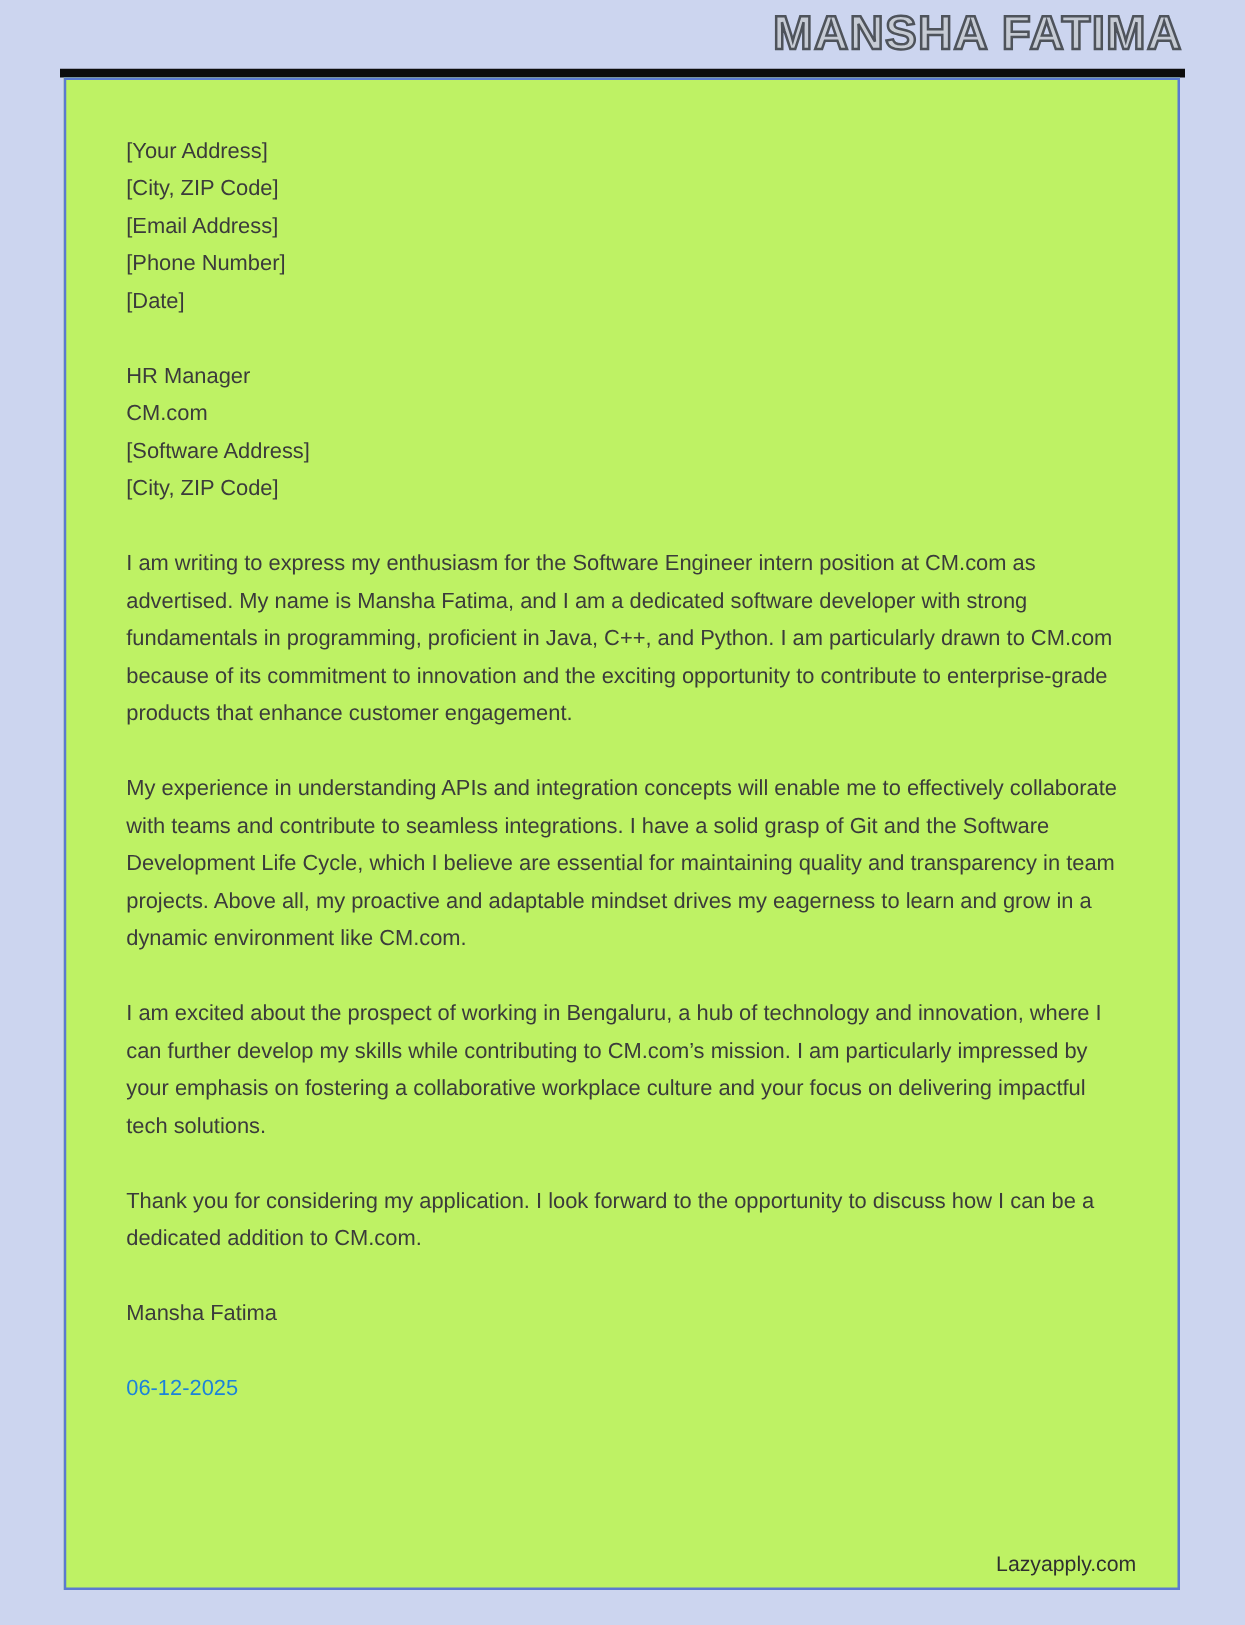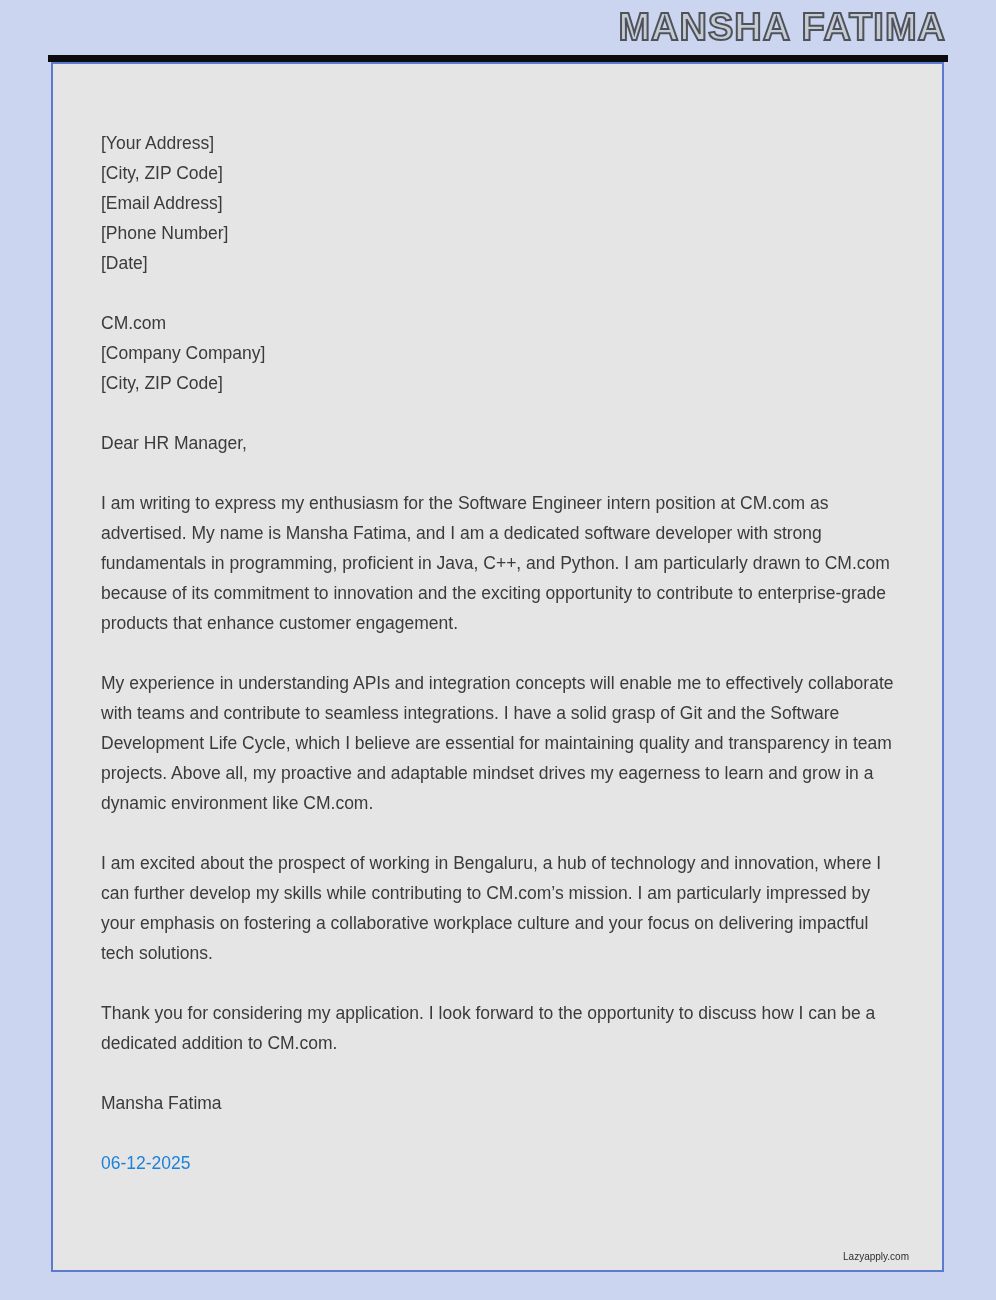--- a/index.html
+++ b/index.html
@@ -40,24 +40,24 @@
     margin: 0 48px;
   }
 
   
   .card {
     position: absolute;
     left: 51px;
     right: 52px;
     top: 62px;
     bottom: 28px;
-    background: #e5e5e5;
+    background: #bef264;
     border: 2px solid #5b7ad0;
     box-sizing: border-box;
-    padding: 64px 48px 0 48px;
+    padding: 41px 48px 0 48px;
   }
 
   .doc {
     font-size: 17.5px;
     line-height: 30px;
     color: #3b3b3b;
     max-width: 800px;
   }
   .doc .block {
     margin: 0 0 30px 0;
@@ -77,21 +77,21 @@
   .letter-date {
     color: #1c82da;
     margin-top: 10px;
   }
 
   
   .watermark {
     position: absolute;
     right: 33px;
     bottom: 8px;
-    font-size: 10px;
+    font-size: 17px;
     color: #2f2f2f;
   }
 </style>
 </head>
 <body>
 
 <div class="header">
   <div class="header-name">MANSHA FATIMA</div>
 </div>
 
@@ -102,26 +102,26 @@
 
     <div class="block">
       <span class="addr-line">[Your Address]</span>
       <span class="addr-line">[City, ZIP Code]</span>
       <span class="addr-line">[Email Address]</span>
       <span class="addr-line">[Phone Number]</span>
       <span class="addr-line">[Date]</span>
     </div>
 
     <div class="block">
+      <span class="recip-line">HR Manager</span>
       <span class="recip-line">CM.com</span>
-      <span class="recip-line">[Company Company]</span>
+      <span class="recip-line">[Software Address]</span>
       <span class="recip-line">[City, ZIP Code]</span>
     </div>
 
-    <div class="salutation">Dear HR Manager,</div>
 
     <p>I am writing to express my enthusiasm for the Software Engineer intern position at CM.com as advertised. My name is Mansha Fatima, and I am a dedicated software developer with strong fundamentals in programming, proficient in Java, C++, and Python. I am particularly drawn to CM.com because of its commitment to innovation and the exciting opportunity to contribute to enterprise-grade products that enhance customer engagement.</p>
     <p>My experience in understanding APIs and integration concepts will enable me to effectively collaborate with teams and contribute to seamless integrations. I have a solid grasp of Git and the Software Development Life Cycle, which I believe are essential for maintaining quality and transparency in team projects. Above all, my proactive and adaptable mindset drives my eagerness to learn and grow in a dynamic environment like CM.com.</p>
     <p>I am excited about the prospect of working in Bengaluru, a hub of technology and innovation, where I can further develop my skills while contributing to CM.com’s mission. I am particularly impressed by your emphasis on fostering a collaborative workplace culture and your focus on delivering impactful tech solutions.</p>
     <p>Thank you for considering my application. I look forward to the opportunity to discuss how I can be a dedicated addition to CM.com.</p>
 
     <div class="block">
       <span class="closing-line">Mansha Fatima</span>
     </div>
 

